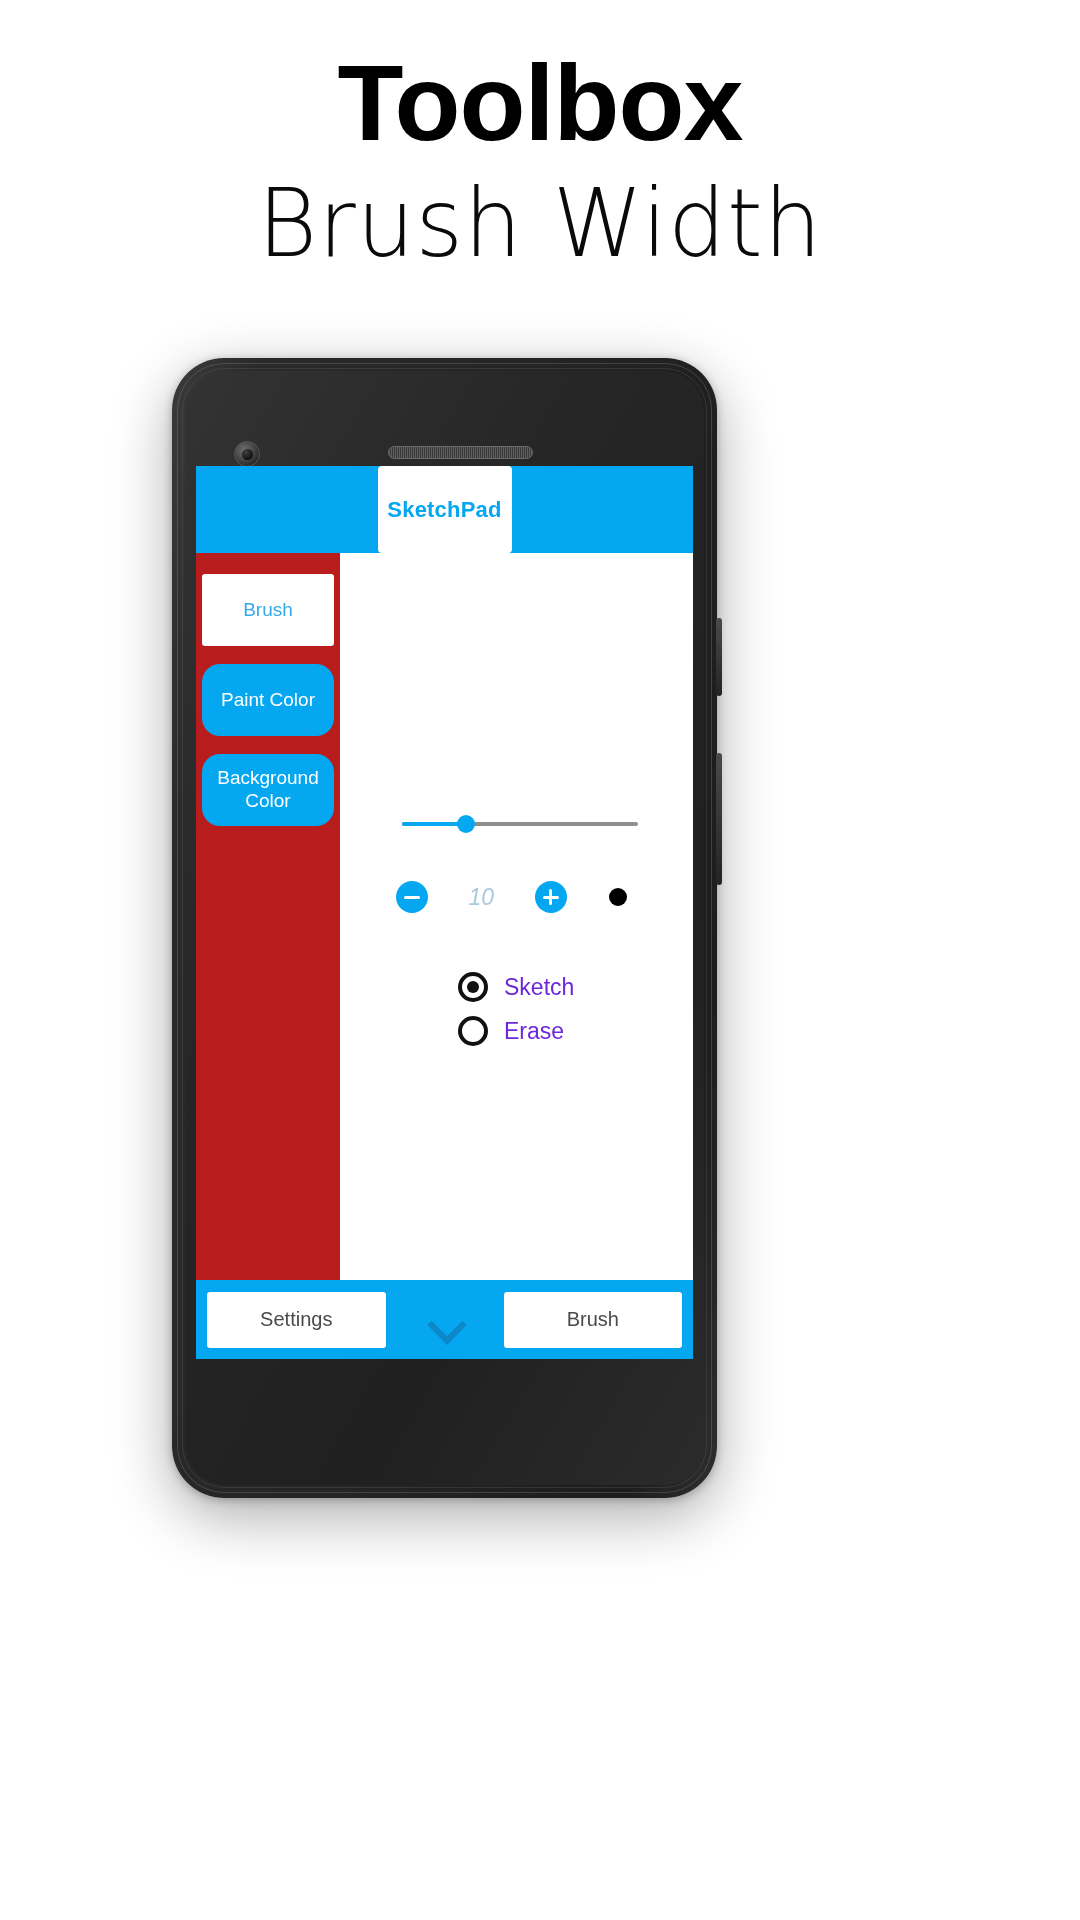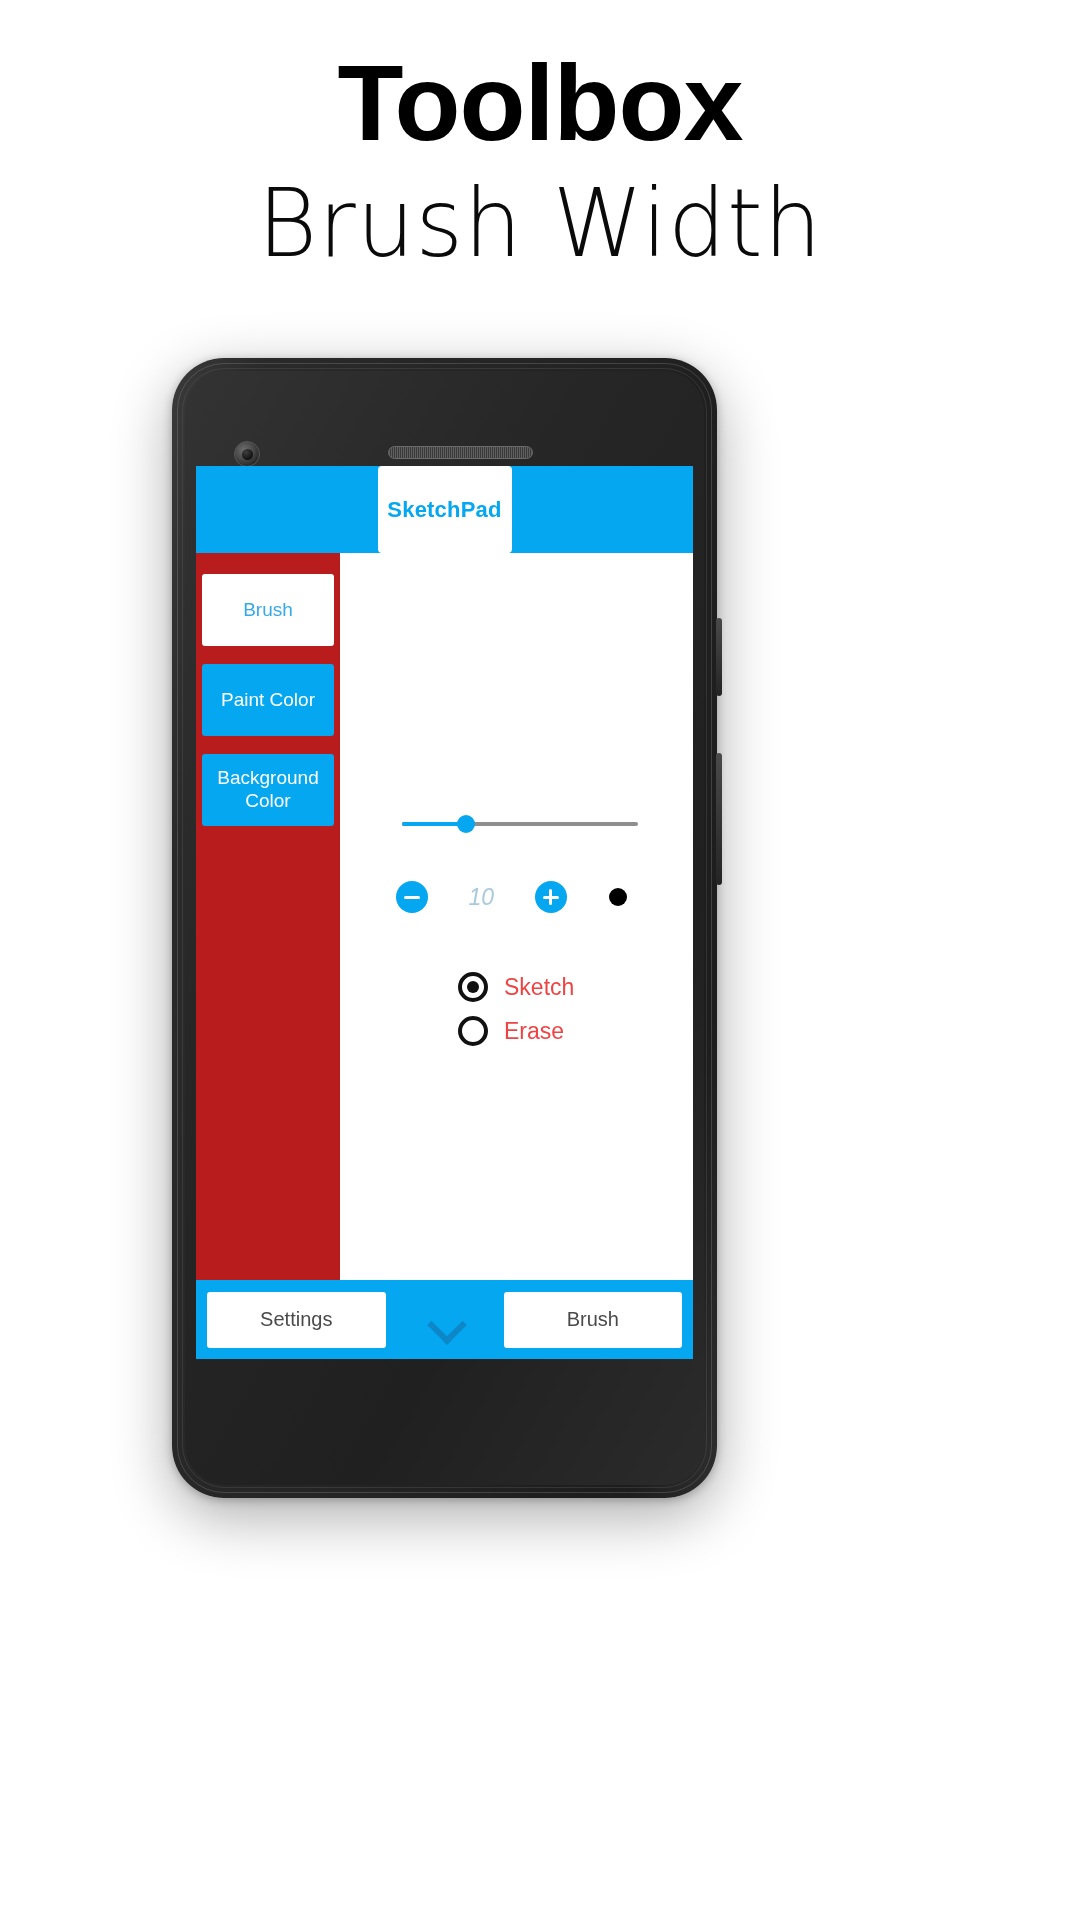--- a/index.html
+++ b/index.html
@@ -153,20 +153,21 @@
     padding: 0 6px;
   }
   .tab:first-child { margin-top: 15px; }
   .tab-active {
     background: #ffffff;
     color: #36a9e8;
   }
   .tab-inactive {
     background: #05a7f0;
     color: #ffffff;
+    border-radius: 18px;
   }
 
   .panel {
     flex: 1;
     background: #ffffff;
     position: relative;
   }
 
   
   .slider-wrap {
@@ -251,21 +252,21 @@
     flex: 0 0 auto;
   }
   .radio-outer.checked::after {
     content: ""; position: absolute;
     left: 5px; top: 5px; width: 12px; height: 12px;
     border-radius: 50%;
     background: #111111;
   }
   .radio-label {
     font-size: 23px;
-    color: #ef4444;
+    color: #6d28d9;
   }
 
   
   .bottom-bar {
     height: 79px;
     background: #05a7f0;
     display: flex; align-items: center;
     padding: 0 11px;
     gap: 16px;
   }

